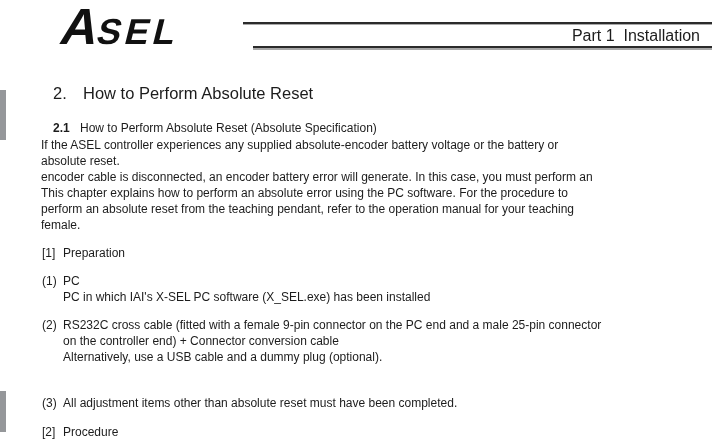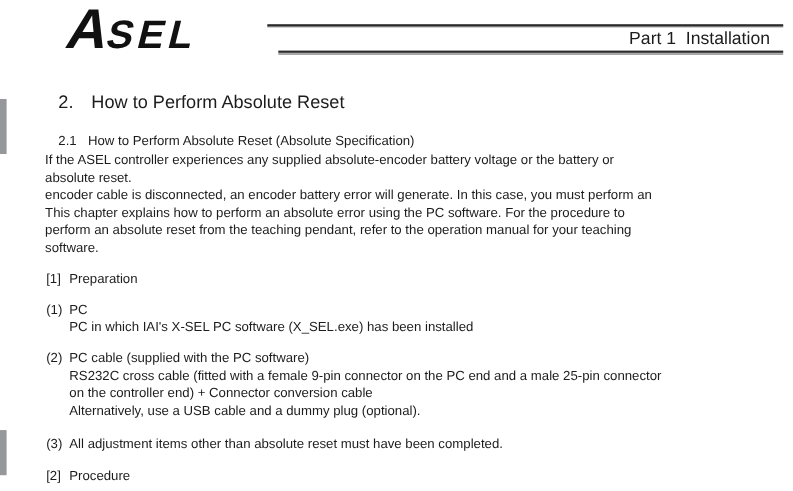--- a/index.html
+++ b/index.html
@@ -64,21 +64,21 @@
   }
   .sec-title .num { width: 30px; flex: 0 0 30px; }
 
   .subsec-title {
     position: absolute;
     left: 53px; top: 121px;
     font-size: 12px;
     display: flex;
     white-space: nowrap;
   }
-  .subsec-title .num { width: 27px; flex: 0 0 27px; }
+  .subsec-title .num { width: 27px; flex: 0 0 27px; font-weight: bold; }
 
   
   .intro {
     position: absolute;
     left: 41px; top: 137px;
     font-size: 12px;
     line-height: 16px;
   }
   .tline { white-space: nowrap; }
 
@@ -119,42 +119,41 @@
     <span class="num">2.1</span>
     <span>How to Perform Absolute Reset (Absolute Specification)</span>
   </div>
 
   <div class="intro">
     <div class="tline">If the ASEL controller experiences any supplied absolute-encoder battery voltage or the battery or</div>
     <div class="tline">absolute reset.</div>
     <div class="tline">encoder cable is disconnected, an encoder battery error will generate. In this case, you must perform an</div>
     <div class="tline">This chapter explains how to perform an absolute error using the PC software. For the procedure to</div>
     <div class="tline">perform an absolute reset from the teaching pendant, refer to the operation manual for your teaching</div>
-    <div class="tline">software.</div>
+    <div class="tline">female.</div>
   </div>
 
   <div class="item item-1">
     <span class="label">[1]</span>
     <div class="body">
       <div class="tline">Preparation</div>
     </div>
   </div>
 
   <div class="item item-2">
     <span class="label">(1)</span>
     <div class="body">
       <div class="tline">PC</div>
       <div class="tline">PC in which IAI's X-SEL PC software (X_SEL.exe) has been installed</div>
     </div>
   </div>
 
   <div class="item item-3">
     <span class="label">(2)</span>
     <div class="body">
-      <div class="tline">PC cable (supplied with the PC software)</div>
       <div class="tline">RS232C cross cable (fitted with a female 9-pin connector on the PC end and a male 25-pin connector</div>
       <div class="tline">on the controller end) + Connector conversion cable</div>
       <div class="tline">Alternatively, use a USB cable and a dummy plug (optional).</div>
     </div>
   </div>
 
   <div class="item item-4">
     <span class="label">(3)</span>
     <div class="body">
       <div class="tline">All adjustment items other than absolute reset must have been completed.</div>

